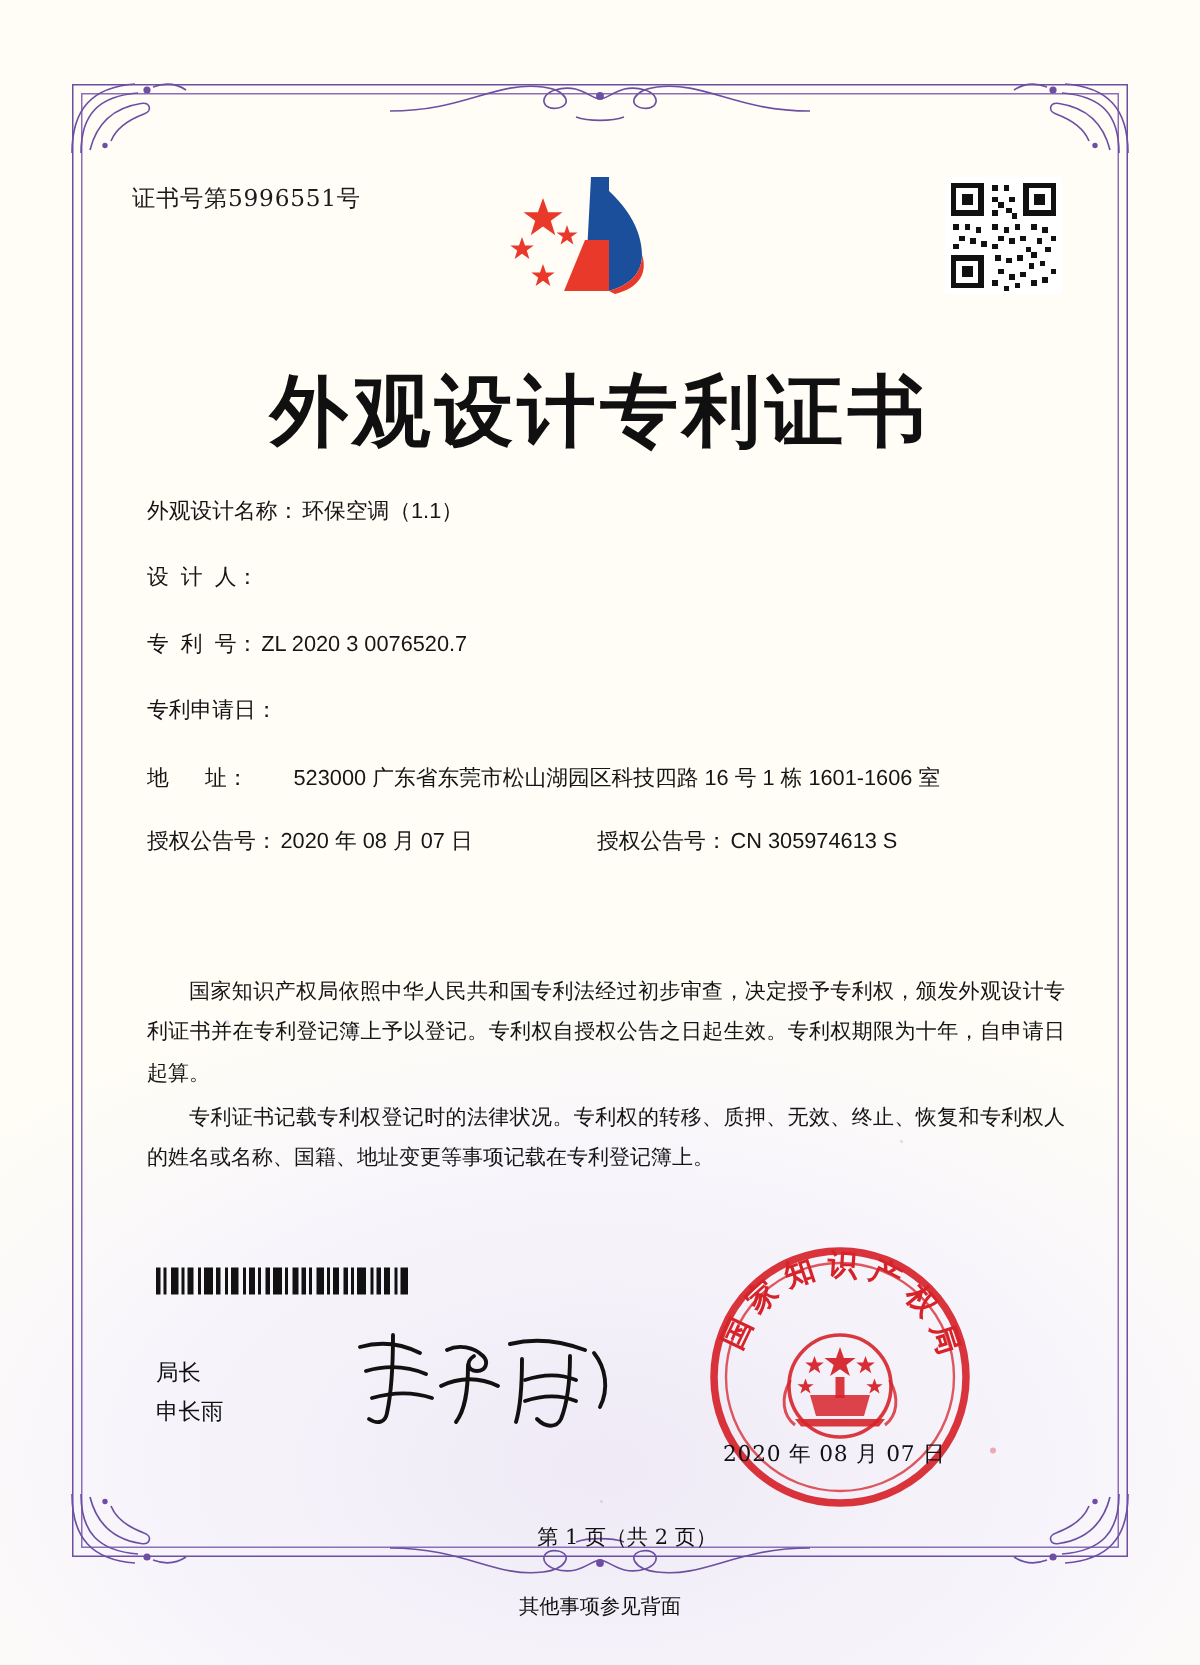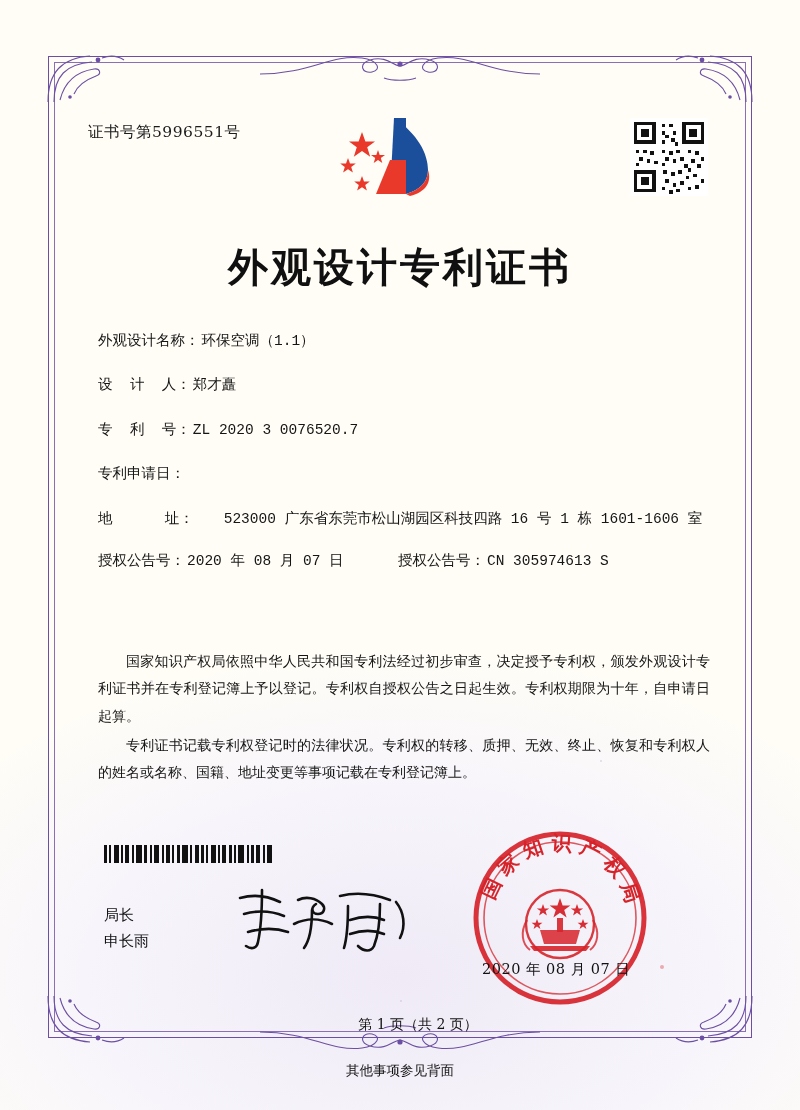--- a/index.html
+++ b/index.html
@@ -101,36 +101,36 @@
     height: 78px;
   }
   .qr svg { width:100%; height:100%; display:block; }
 
   
   .doc-title {
     position: absolute;
     left: 0; right: 0;
     top: 240px;
     text-align: center;
-    font-size: 40px;
+    font-size: 52px;
     font-weight: bold;
     letter-spacing: 3px;
     color: #101010;
     font-family: "DejaVu Serif", serif;
   }
 
   
   .fields {
     position: absolute;
     left: 98px;
     top: 330px;
     width: 610px;
     font-size: 14.5px;
     color: #151515;
-    font-family: Liberation Mono, monospace;
+    font-family: Liberation Sans, sans-serif;
   }
   .field-row {
     display: flex;
     align-items: flex-start;
     margin-bottom: 22px;
     line-height: 1.55;
   }
   .field-label {
     white-space: pre;
     flex: 0 0 auto;
@@ -398,21 +398,20 @@
 
   <div class="doc-title">外观设计专利证书</div>
 
   <div class="fields">
     <div class="field-row">
       <span class="field-label">外观设计名称：</span>
       <span class="field-value">环保空调（1.1）</span>
     </div>
     <div class="field-row">
       <span class="field-label">设  计  人：</span>
-      <span class="field-value">郑才矗</span>
     </div>
     <div class="field-row">
       <span class="field-label">专  利  号：</span>
       <span class="field-value">ZL 2020 3 0076520.7</span>
     </div>
     <div class="field-row">
       <span class="field-label">专利申请日：</span>
     </div>
     <div class="field-row tight">
       <span class="field-label">地      址：</span>

